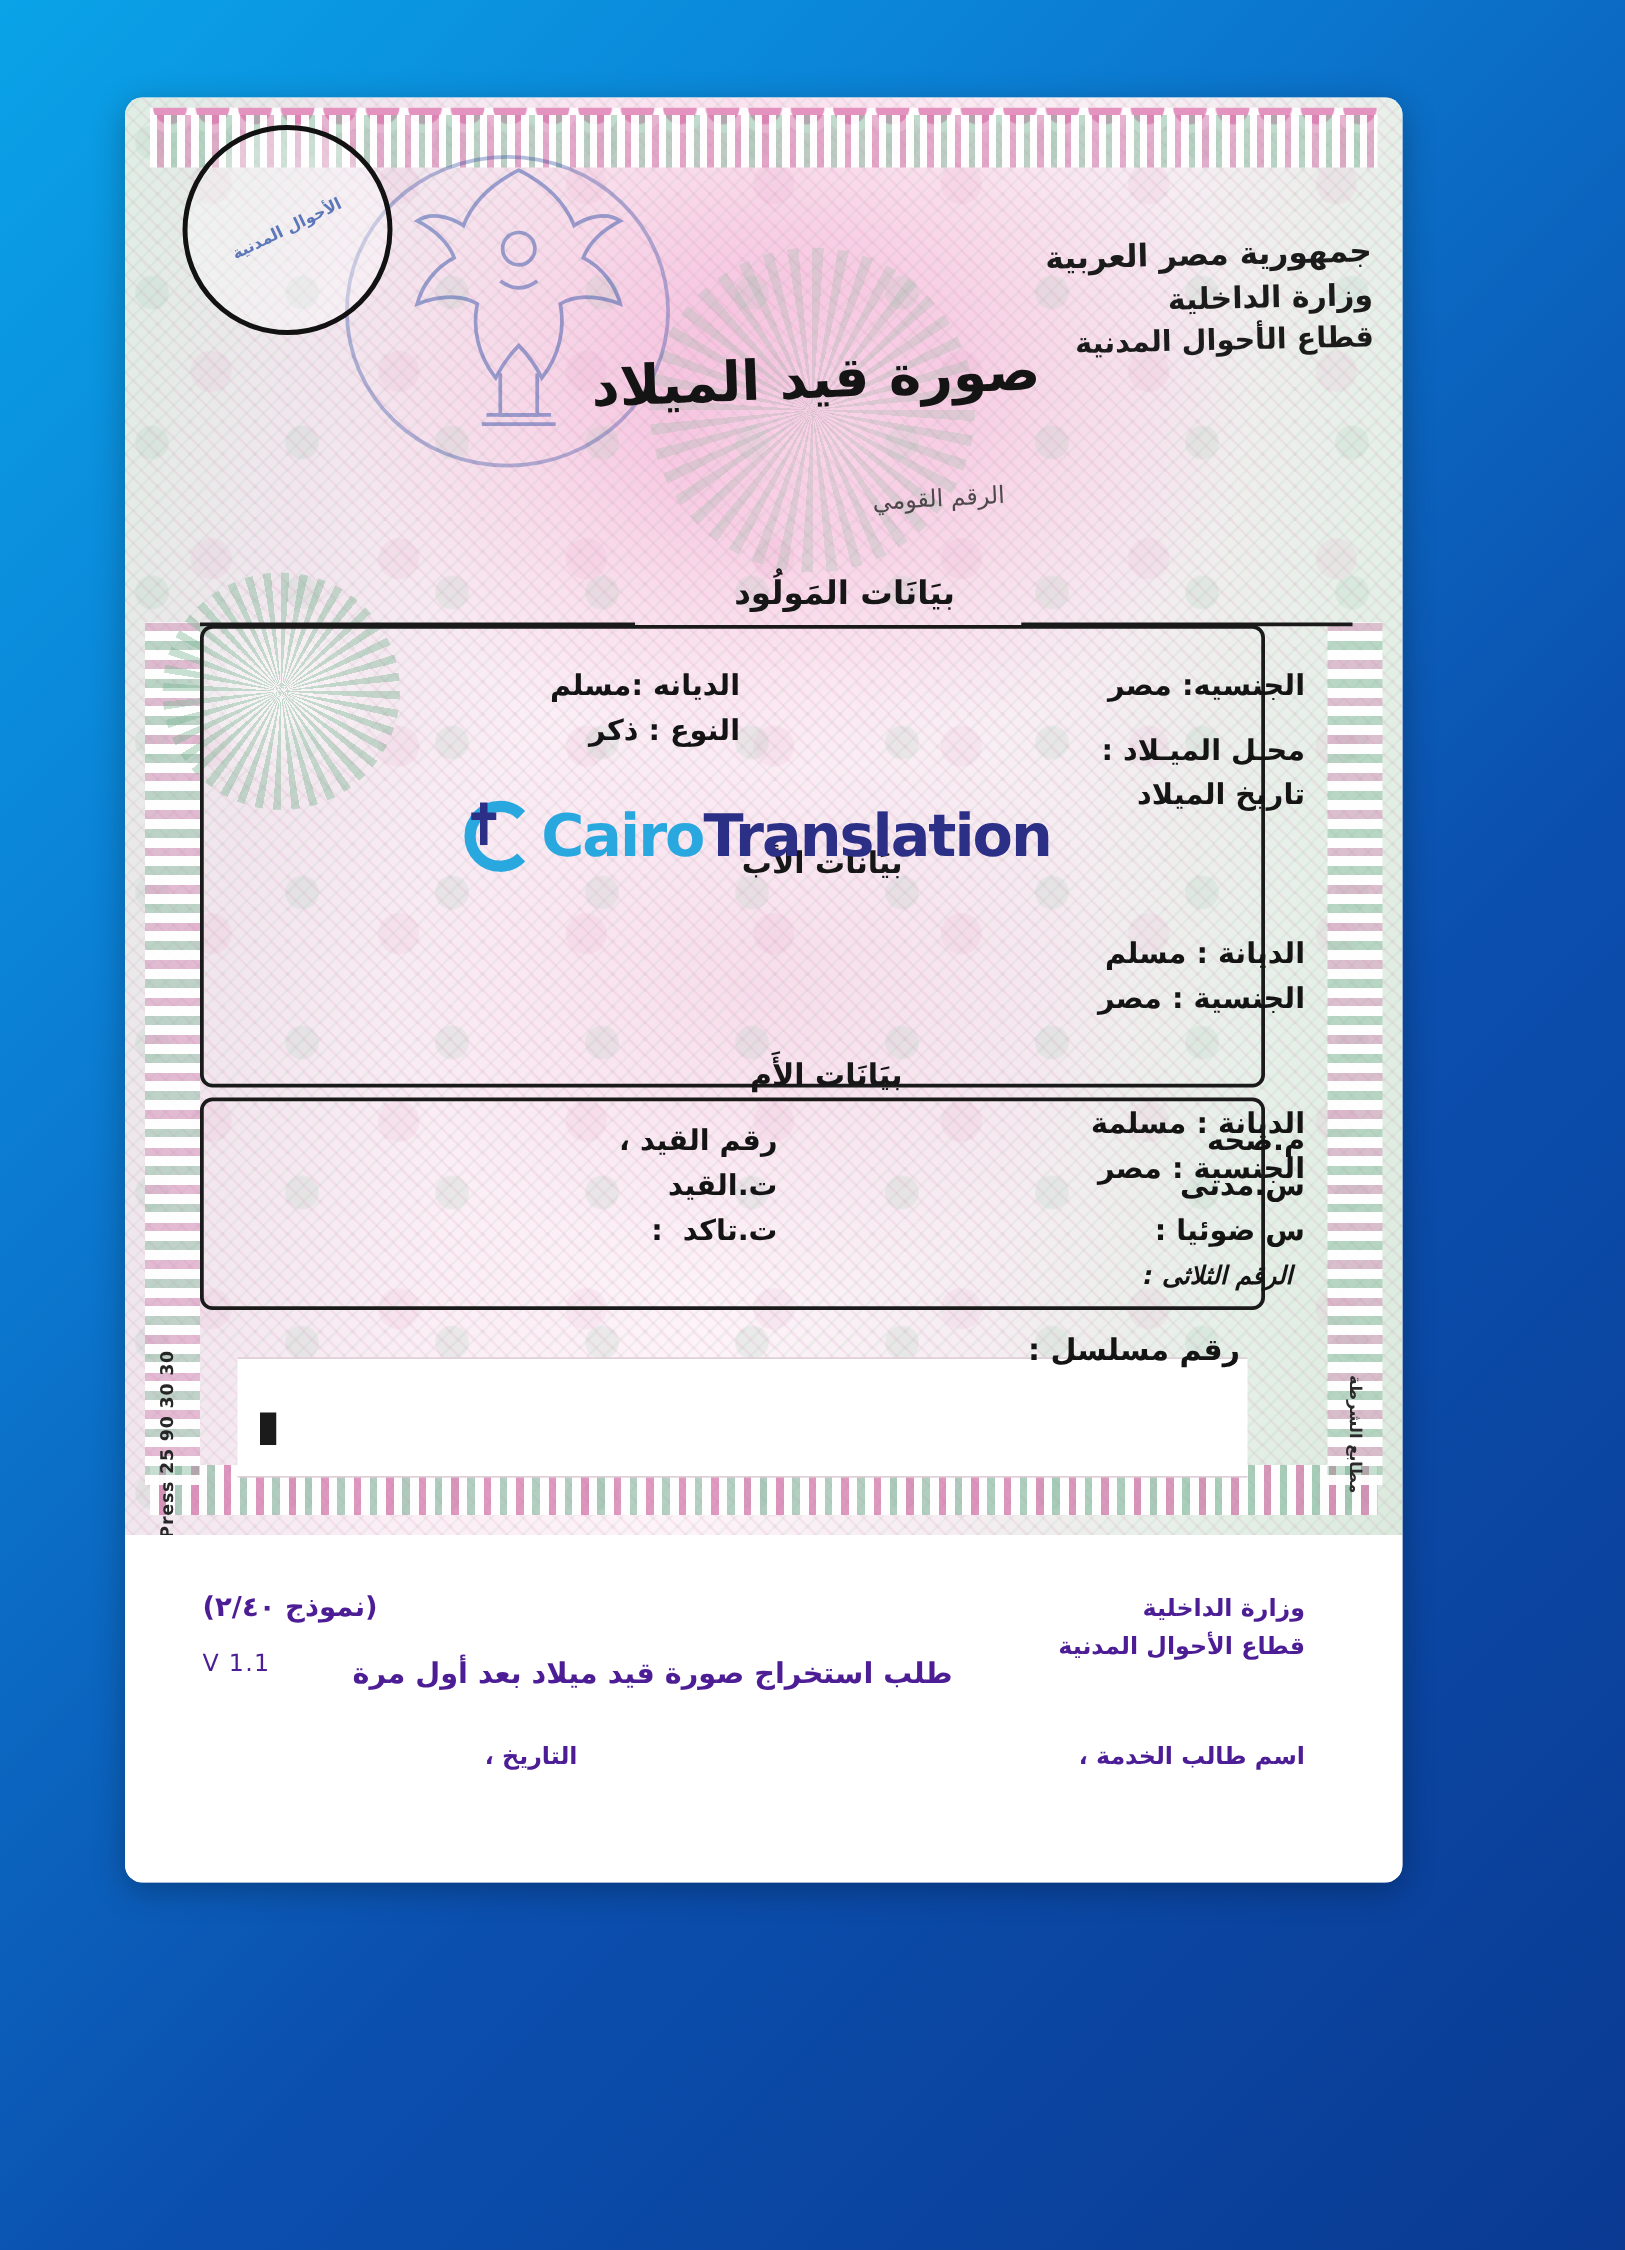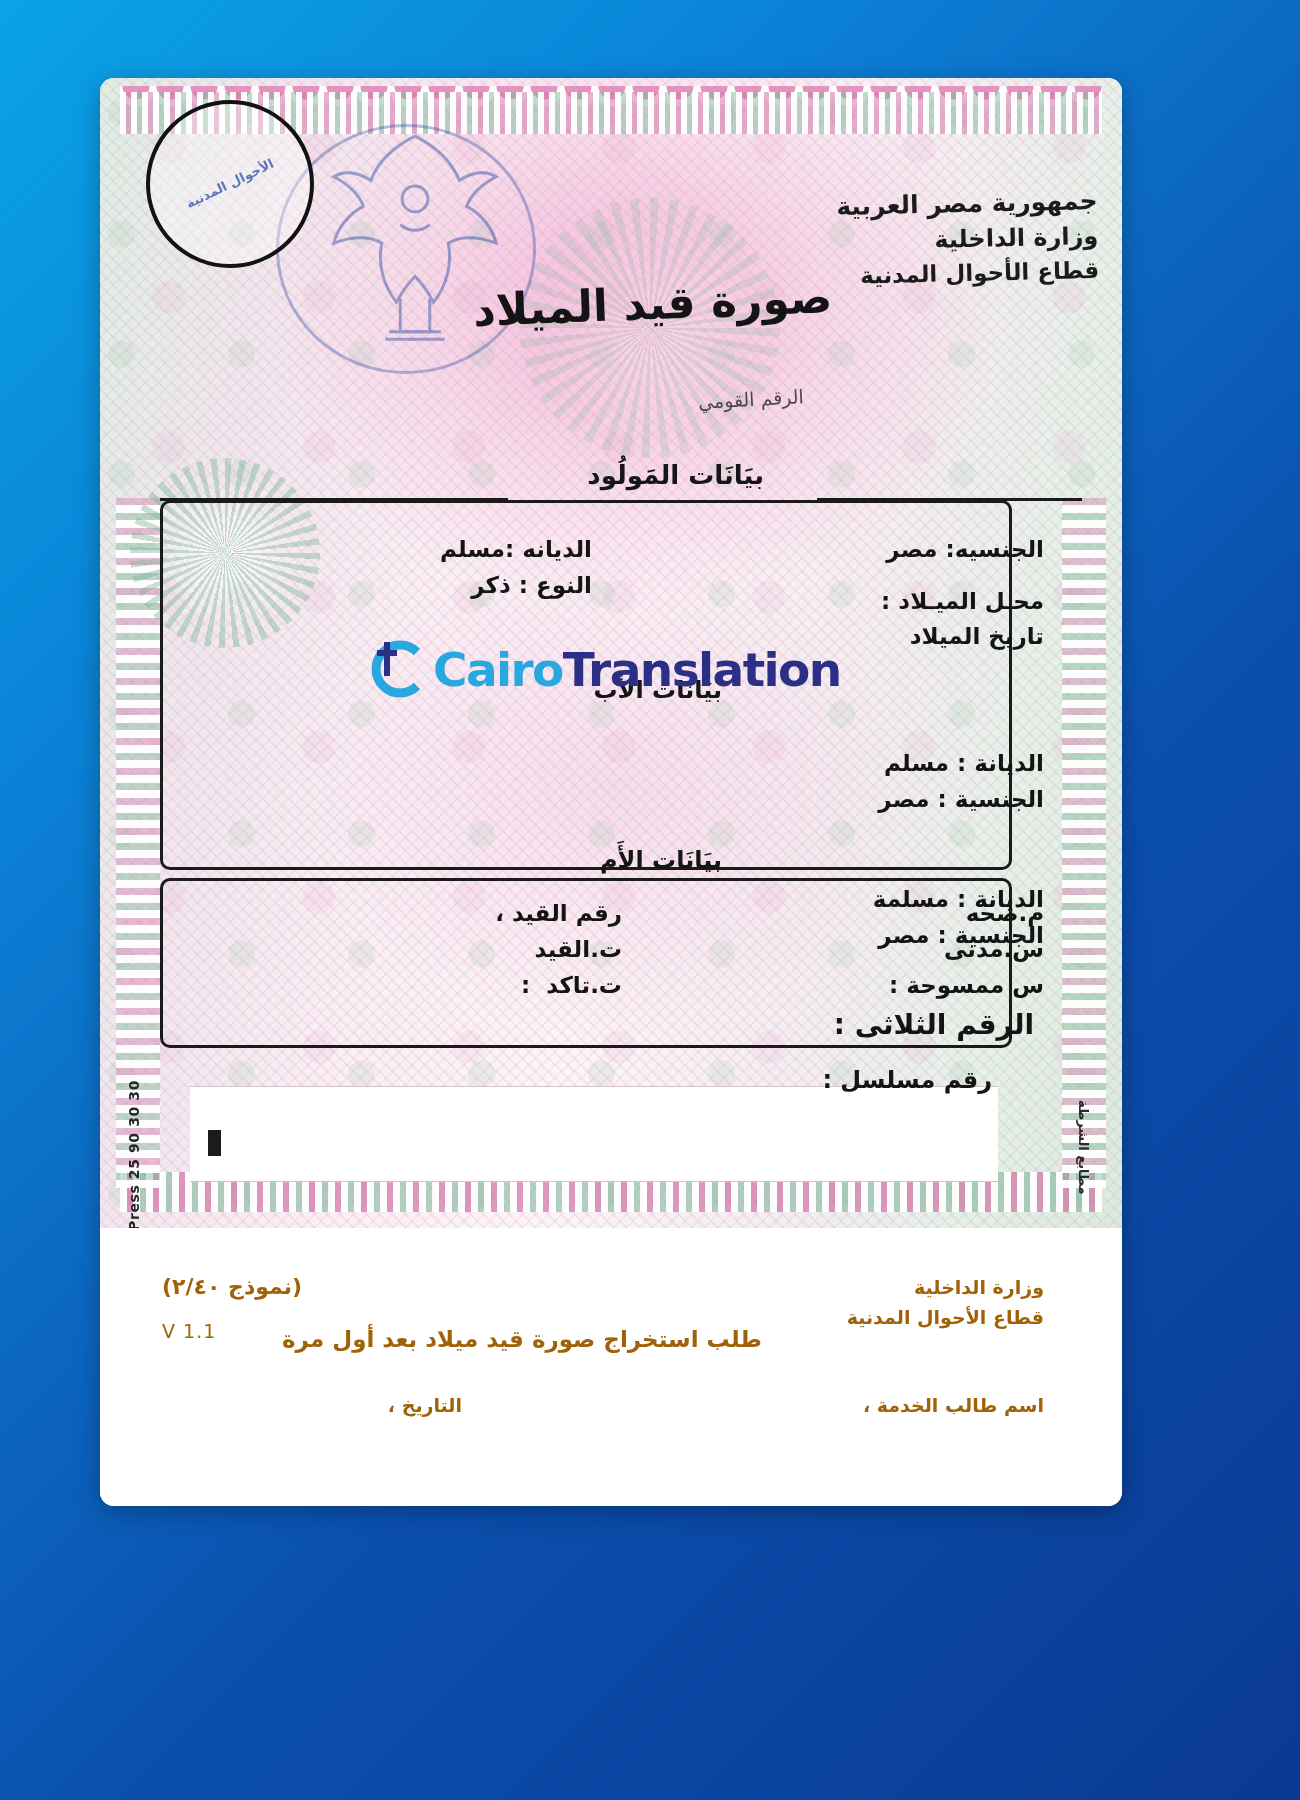--- a/index.html
+++ b/index.html
@@ -290,21 +290,21 @@
   
   #form-area {
     position: absolute;
     left: 0; top: 1150px;
     width: 1022px; height: 278px;
     background: #ffffff;
   }
   .form-txt {
     position: absolute;
     direction: rtl;
-    color: #a16207;
+    color: #4c1d95;
     font-weight: 700;
     white-space: nowrap;
   }
   #ministry-1 { right: 78px; top: 48px;  font-size: 19px; }
   #ministry-2 { right: 78px; top: 78px;  font-size: 19px; }
   #applicant-label { right: 78px; top: 166px; font-size: 19px; }
   #form-code { left: 62px; top: 46px; font-size: 22px; }
   #version { left: 62px; top: 92px; font-size: 19px; font-weight: 400; letter-spacing: 1px; direction: ltr; }
   #request-title { right: 360px; top: 98px; font-size: 23px; }
   #date-label { right: 660px; top: 166px; font-size: 19px; }
@@ -392,27 +392,27 @@
     <div class="sec-head" style="right:400px; top:728px; font-size:24px;margin-top:40px;">بيَانَات الأَم</div>
 
     <div class="fld" style="right:78px; top:808px;"><span>الديانة</span>&nbsp;: <span>مسلمة</span></div>
 
     <div class="fld" style="right:78px; top:844px;"><span>الجنسية</span>&nbsp;: <span>مصر</span></div>
 
     <div class="field-box" style="left:60px; top:800px; width:852px; height:170px;"></div>
 
     <div class="fld" style="right:78px; top:822px;"><span>م.صحه</span><span></span></div>
     <div class="fld" style="right:78px; top:858px;"><span>س.مدنى</span><span></span></div>
-    <div class="fld" style="right:78px; top:894px;"><span>س ممسوحة</span>&nbsp;<span>:</span></div>
+    <div class="fld" style="right:78px; top:894px;"><span>س ضوئيا</span>&nbsp;<span>:</span></div>
 
     <div class="fld" style="right:500px; top:822px;"><span>رقم القيد</span>&nbsp;<span>،</span></div>
     <div class="fld" style="right:500px; top:858px;"><span>ت.القيد</span><span></span></div>
     <div class="fld" style="right:500px; top:894px;"><span>ت.تاكد</span>&nbsp;&nbsp;<span>:</span></div>
 
-    <div class="fld" style="right:88px; top:930px; font-size:28px;"><span>الرقم الثلاثى</span> <span>:</span></div>
+    <div class="fld" style="right:88px; top:930px; font-size:20px;font-style:italic;"><span>الرقم الثلاثى</span> <span>:</span></div>
 
     <div id="serial-strip"></div>
     <div id="barcode-mark"></div>
 
     <div class="fld" style="right:130px; top:988px; font-size:24px;"><span>رقم مسلسل</span> <span>:</span></div>
 
     <div class="vert-text" id="police-press">Police Press  25 90 30 30</div>
     <div class="vert-text" id="print-side-ar">مطابع الشرطة</div>
 
     <div id="watermark">

